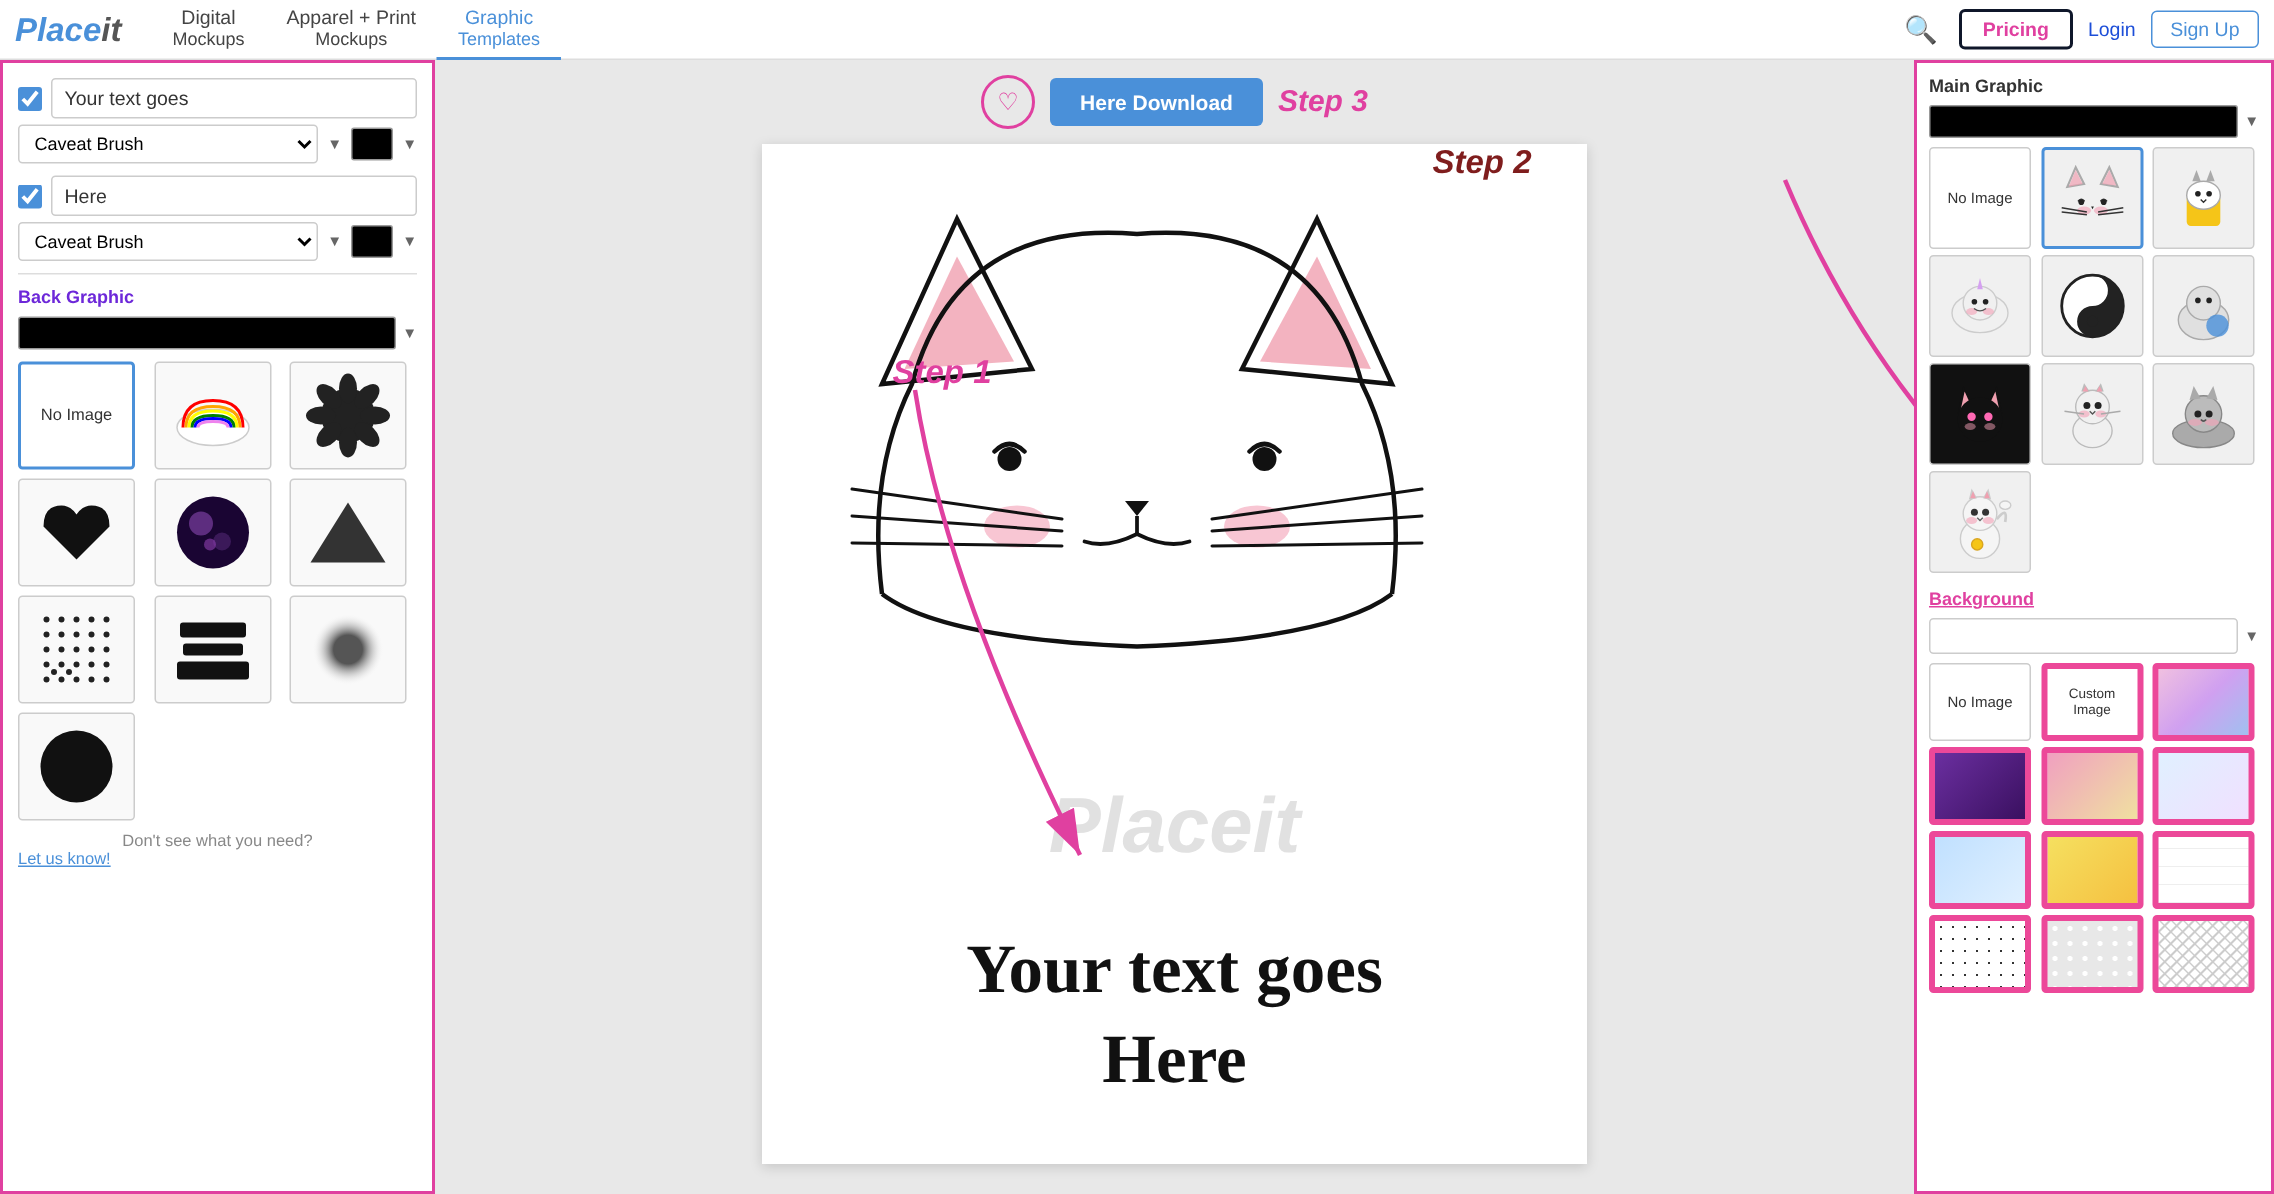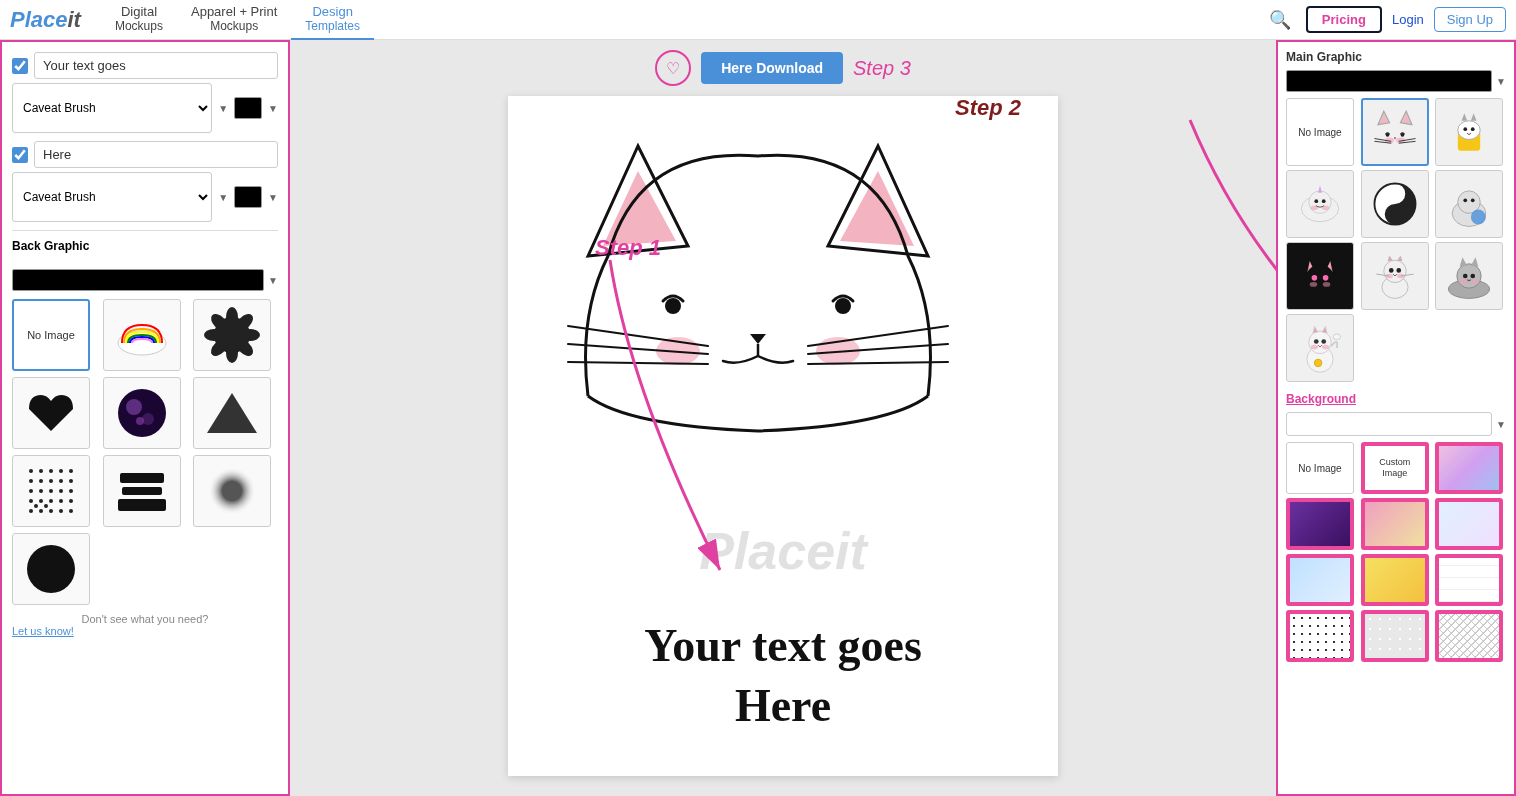--- a/index.html
+++ b/index.html
@@ -125,21 +125,21 @@
     }
     .font-row {
       display: flex;
       align-items: center;
       gap: 6px;
     }
     .font-select {
       flex: 1;
       border: 1px solid #ccc;
       border-radius: 3px;
-      padding: 16px 6px;
+      padding: 4px 6px;
       font-size: 12px;
       background: #fff;
     }
     .color-swatch {
       width: 28px;
       height: 22px;
       background: #000;
       border: 1px solid #999;
       border-radius: 2px;
       cursor: pointer;
@@ -151,23 +151,23 @@
     }
 
     .section-divider {
       border: none;
       border-top: 1px solid #ddd;
       margin: 8px 0;
     }
 
     .section-label {
       font-size: 12px;
-      color: #000000;
+      color: #6d28d9;
       font-weight: 600;
-      margin-bottom: 16px;
+      margin-bottom: 6px;
     }
 
     .color-bar-row {
       display: flex;
       align-items: center;
       margin-bottom: 8px;
     }
     .color-bar {
       flex: 1;
       height: 22px;
@@ -257,21 +257,21 @@
       border: none;
       padding: 8px 20px;
       border-radius: 4px;
       font-size: 14px;
       font-weight: 600;
       cursor: pointer;
     }
     .step3-label {
       color: #e040a0;
       font-size: 20px;
-      font-weight: normal;
+      font-weight: bold;
       font-style: italic;
     }
     .canvas-wrapper {
       width: 550px;
       height: 680px;
       background: #fff;
       position: relative;
       overflow: hidden;
       box-shadow: 0 2px 8px rgba(0,0,0,0.15);
     }
@@ -418,21 +418,21 @@
   <nav class="nav-group">
     <div class="nav-item">
       <span class="nav-main">Digital</span>
       <span>Mockups</span>
     </div>
     <div class="nav-item">
       <span class="nav-main">Apparel + Print</span>
       <span>Mockups</span>
     </div>
     <div class="nav-item active">
-      <span class="nav-main">Design</span>
+      <span class="nav-main">Graphic</span>
       <span>Templates</span>
     </div>
   </nav>
   <div class="header-spacer"></div>
   <div class="header-right">
     <div class="search-icon-btn">🔍</div>
     <button class="pricing-btn">Pricing</button>
     <button class="login-btn">Login</button>
     <button class="signup-btn">Sign Up</button>
   </div>

